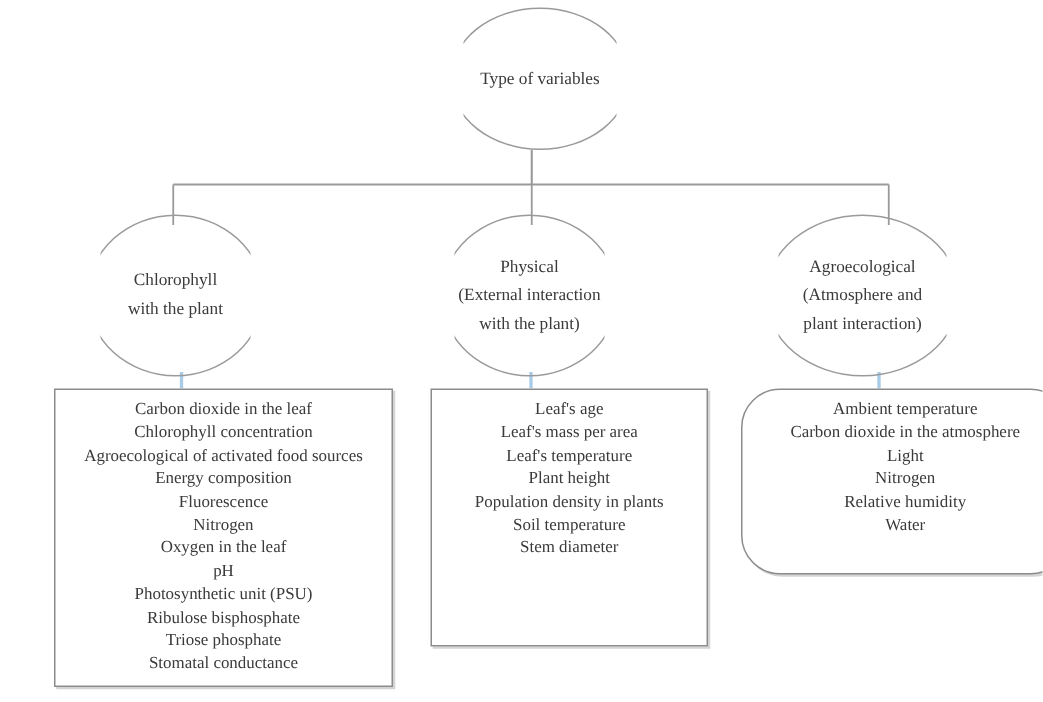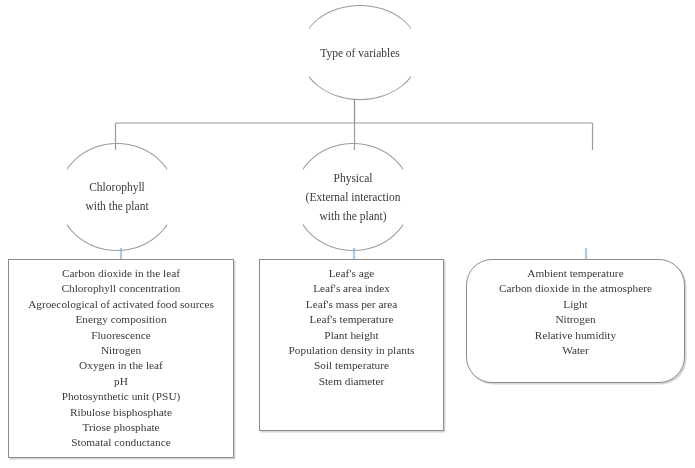--- a/index.html
+++ b/index.html
@@ -79,20 +79,21 @@
     position: absolute;
     box-sizing: border-box;
     border: 1px solid #8c8c8c;
     background: #ffffff;
     box-shadow: 1.5px 1.5px 0 0 #d4d4d4;
     text-align: center;
     font-size: 11.3px;
     line-height: 15.4px;
     padding-top: 6px;
     color: #3a3a3a;
+    margin-left: 28px;
   }
   #box-biochemical   { left: 8px;   top: 259px; width: 226px; height: 199px; }
   #box-physical      { left: 259px; top: 259px; width: 185px; height: 172px; }
   #box-agroecological{ left: 466px; top: 259px; width: 219px; height: 124px; border-radius: 26px; }
   .var-line { white-space: nowrap; }
 </style>
 </head>
 <body>
 
 <div id="diagram-root">
@@ -120,38 +121,42 @@
     <div class="node-line">Chlorophyll</div>
     <div class="node-line">with the plant</div>
   </div>
 
   <div class="node-circle node-level2" id="node-physical">
     <div class="node-line">Physical</div>
     <div class="node-line">(External interaction</div>
     <div class="node-line">with the plant)</div>
   </div>
 
+  <div class="node-circle node-level2" id="node-agroecological">
+    <div class="node-line">Agroecological</div>
+    <div class="node-line">(Atmosphere and</div>
+    <div class="node-line">plant interaction)</div>
+  </div>
 
   <div class="var-box" id="box-biochemical">
       <div class="var-line">Carbon dioxide in the leaf</div>
       <div class="var-line">Chlorophyll concentration</div>
       <div class="var-line">Agroecological of activated food sources</div>
       <div class="var-line">Energy composition</div>
       <div class="var-line">Fluorescence</div>
       <div class="var-line">Nitrogen</div>
       <div class="var-line">Oxygen in the leaf</div>
       <div class="var-line">pH</div>
       <div class="var-line">Photosynthetic unit (PSU)</div>
       <div class="var-line">Ribulose bisphosphate</div>
       <div class="var-line">Triose phosphate</div>
       <div class="var-line">Stomatal conductance</div>
     </div>
   <div class="var-box" id="box-physical">
       <div class="var-line">Leaf's age</div>
-      <div class="var-line">Leaf's area index</div>
       <div class="var-line">Leaf's mass per area</div>
       <div class="var-line">Leaf's temperature</div>
       <div class="var-line">Plant height</div>
       <div class="var-line">Population density in plants</div>
       <div class="var-line">Soil temperature</div>
       <div class="var-line">Stem diameter</div>
     </div>
   <div class="var-box" id="box-agroecological">
       <div class="var-line">Ambient temperature</div>
       <div class="var-line">Carbon dioxide in the atmosphere</div>

